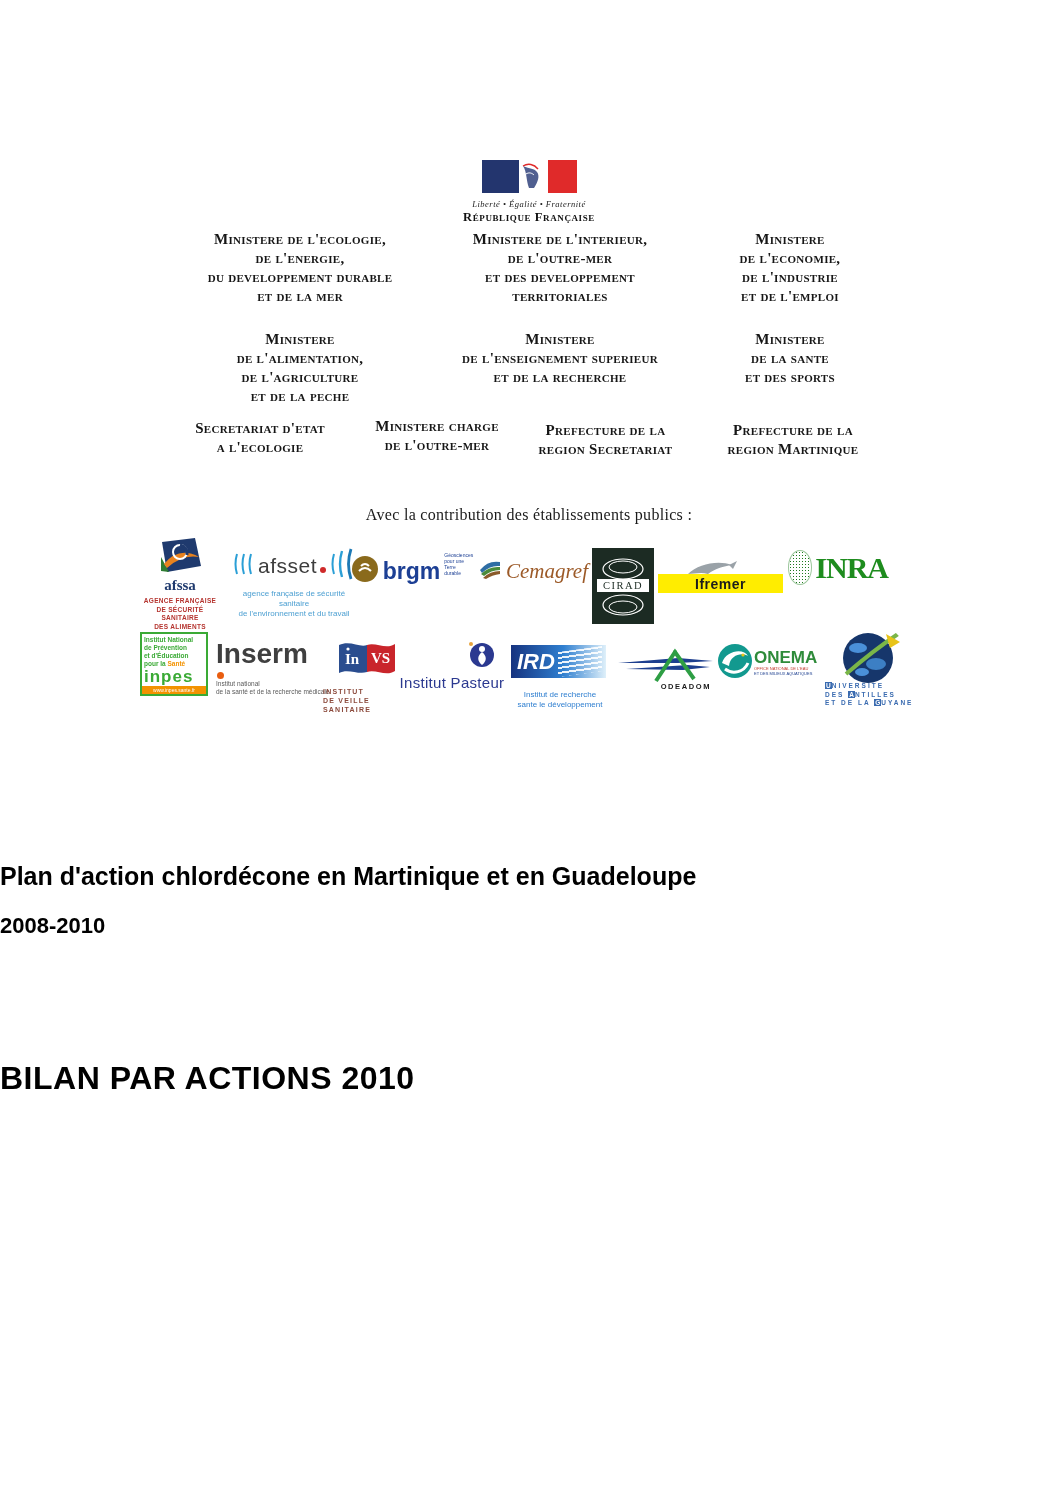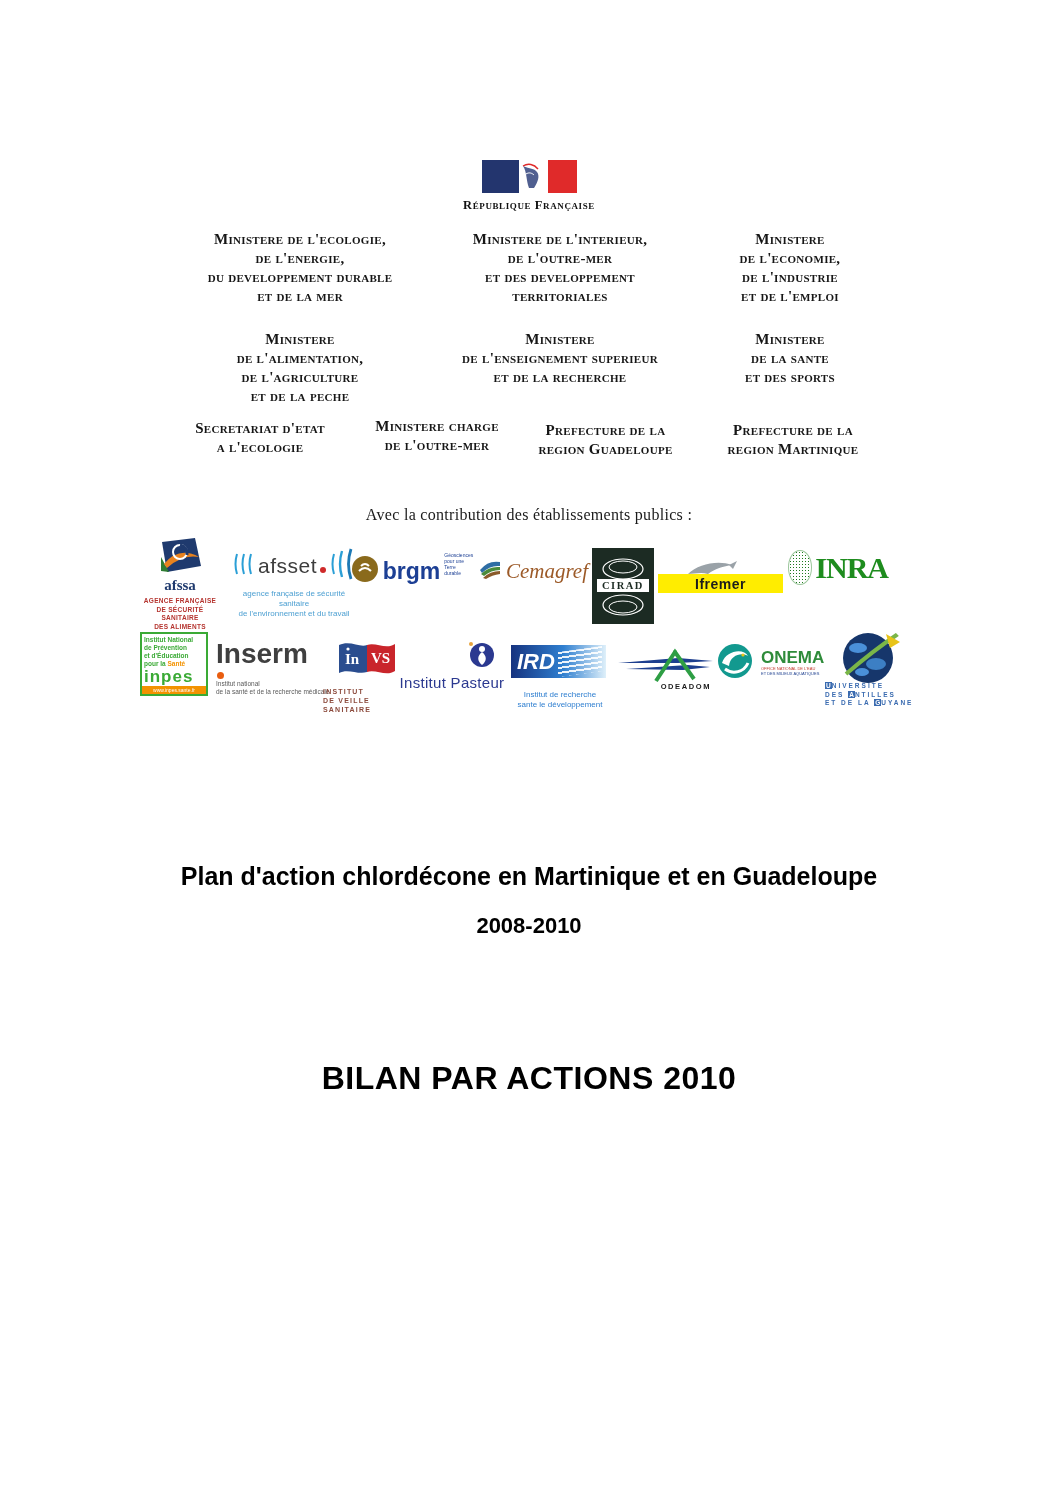--- a/index.html
+++ b/index.html
@@ -34,21 +34,21 @@
 
   .brgm-row { display:flex; align-items:center; justify-content:center; gap:4px; }
   .brgm-name { color:#1c3f94; font-weight:800; font-size:23px; line-height:22px; }
   .brgm-tag { color:#1c3f94; font-size:5px; text-align:left; margin-bottom:14px; }
 
   .cema-row { display:flex; align-items:center; justify-content:center; gap:4px; }
   .cema-name { color:#9c5a28; font-size:21px; font-style:italic; font-family:"Liberation Serif",serif; }
 
   .cirad-box { width:62px; height:76px; background:#1c2b23; position:relative; display:flex; align-items:center; justify-content:center; }
   .cirad-label { position:absolute; left:5px; right:5px; top:31px; background:#fff; color:#1c2b23;
-                 font-weight:700; font-size:10.5px; letter-spacing:1.5px; text-align:center; padding:1px 0;
+                 font-weight:400; font-size:10.5px; letter-spacing:1.5px; text-align:center; padding:1px 0;
                  font-family:"Liberation Serif",serif; }
 
   .ifr-bar { position:relative; margin-top:16px; height:19px; background:#ffed00; display:flex; align-items:center; justify-content:center; }
   .ifr-name { font-weight:700; font-size:14px; color:#1c1c1c; letter-spacing:0.5px; }
   .ifr-dolphin { position:absolute; left:28px; top:-14px; }
 
   .inra-row { display:flex; align-items:center; justify-content:center; gap:3px; }
   .inra-ball { width:38px; height:35px; border-radius:50%;
                background-image: radial-gradient(#1f7a1f 0.9px, rgba(255,255,255,0) 1px);
                background-size:3px 3px; border:1px solid #9cc79c; }
@@ -71,33 +71,33 @@
   .ird-box { position:relative; width:95px; height:33px; background:linear-gradient(90deg,#16337f,#2f7fd0 55%,#dff0fa);
              display:flex; align-items:center; }
   .ird-name { color:#fff; font-weight:800; font-style:italic; font-size:22px; padding-left:6px; }
   .ird-stripes { position:absolute; right:4px; top:4px; width:44px; height:25px;
                  background:repeating-linear-gradient(180deg,#ffffff 0 2px, rgba(255,255,255,0) 2px 5px);
                  transform:skewY(-8deg); opacity:0.9; }
   .ird-sub { color:#2f7fd0; font-size:8px; line-height:10px; text-align:center; margin-top:12px; }
 
   .odea-name { color:#1a1a1a; font-weight:700; font-size:7.5px; letter-spacing:1.6px; text-align:right; margin-top:-6px; padding-right:4px;}
 
-  .onema-row { display:flex; align-items:center; gap:7px; }
+  .onema-row { display:flex; align-items:center; gap:0; }
   .onema-text { text-align:left; }
   .onema-name { color:#2e8b3a; font-weight:800; font-size:17px; line-height:16px; }
   .onema-l1 { color:#c23a2e; font-size:4px; line-height:5px; }
   .onema-l2 { color:#1d3f8f; font-size:4px; line-height:5px; }
 
   .uag-text { margin-top:-10px; position:relative; text-align:left; padding-left:2px;
               color:#3a6bb0; font-weight:700; font-size:6.5px; line-height:8.5px; letter-spacing:2px; }
   .uag-box { background:#3a6bb0; color:#fff; padding:0 1px; letter-spacing:0; }
 
   
   .title-main, .title-period, .title-report {
-    position:absolute; left:0; right:0; text-align:center;
+    position:absolute; left:0; right:0; 
     font-family:"Liberation Sans","DejaVu Sans",sans-serif; font-weight:700; color:#000;
   }
   .title-main   { top:862px; font-size:25px; }
   .title-period { top:913px; font-size:22px; }
   .title-report { top:1060px; font-size:32px; letter-spacing:0.5px; }
 </style>
 </head>
 <body>
 
 <div class="page">
@@ -106,20 +106,21 @@
     <span class="flag-wrap">
       <svg width="95" height="33" viewBox="0 0 95 33">
         <rect x="0" y="0" width="37" height="33" fill="#23356e"></rect>
         <rect x="37" y="0" width="29" height="33" fill="#ffffff"></rect>
         <rect x="66" y="0" width="29" height="33" fill="#e02a2a"></rect>
         <path d="M47,28 C44,20 45,12 41,6 C48,9 52,8 55,12 C58,16 56,22 52,28 Z" fill="#31437c" opacity="0.85"></path>
         <path d="M41,6 C46,3 52,4 56,9" stroke="#e02a2a" stroke-width="1.4" fill="none"></path>
         <path d="M44,14 C47,12 50,13 52,15" stroke="#ffffff" stroke-width="1" fill="none"></path>
       </svg>
     </span>
+    <div class="motto">Liberté • Égalité • Fraternité</div>
     <div class="republic">République Française</div>
   </div>
 
   <div class="m-col" style="left:140px;top:230px;width:320px">
     <div>Ministere de l'ecologie,</div>
     <div>de l'energie,</div>
     <div>du developpement durable</div>
     <div>et de la mer</div>
   </div>
   <div class="m-col" style="left:425px;top:230px;width:270px">
@@ -155,21 +156,21 @@
   <div class="m-col" style="left:150px;top:419px;width:220px">
     <div>Secretariat d'etat</div>
     <div>a l'ecologie</div>
   </div>
   <div class="m-col" style="left:352px;top:417px;width:170px">
     <div>Ministere charge</div>
     <div>de l'outre-mer</div>
   </div>
   <div class="m-col" style="left:518px;top:421px;width:175px">
     <div>Prefecture de la</div>
-    <div>region Guadeloupe</div>
+    <div>region Secretariat</div>
   </div>
   <div class="m-col" style="left:703px;top:421px;width:180px">
     <div>Prefecture de la</div>
     <div>region Martinique</div>
   </div>
 
   <div class="contrib">Avec la contribution des établissements publics :</div>
 
   <div class="logo" style="left:228px;top:548px;width:132px">
     <div class="afsset-top">

